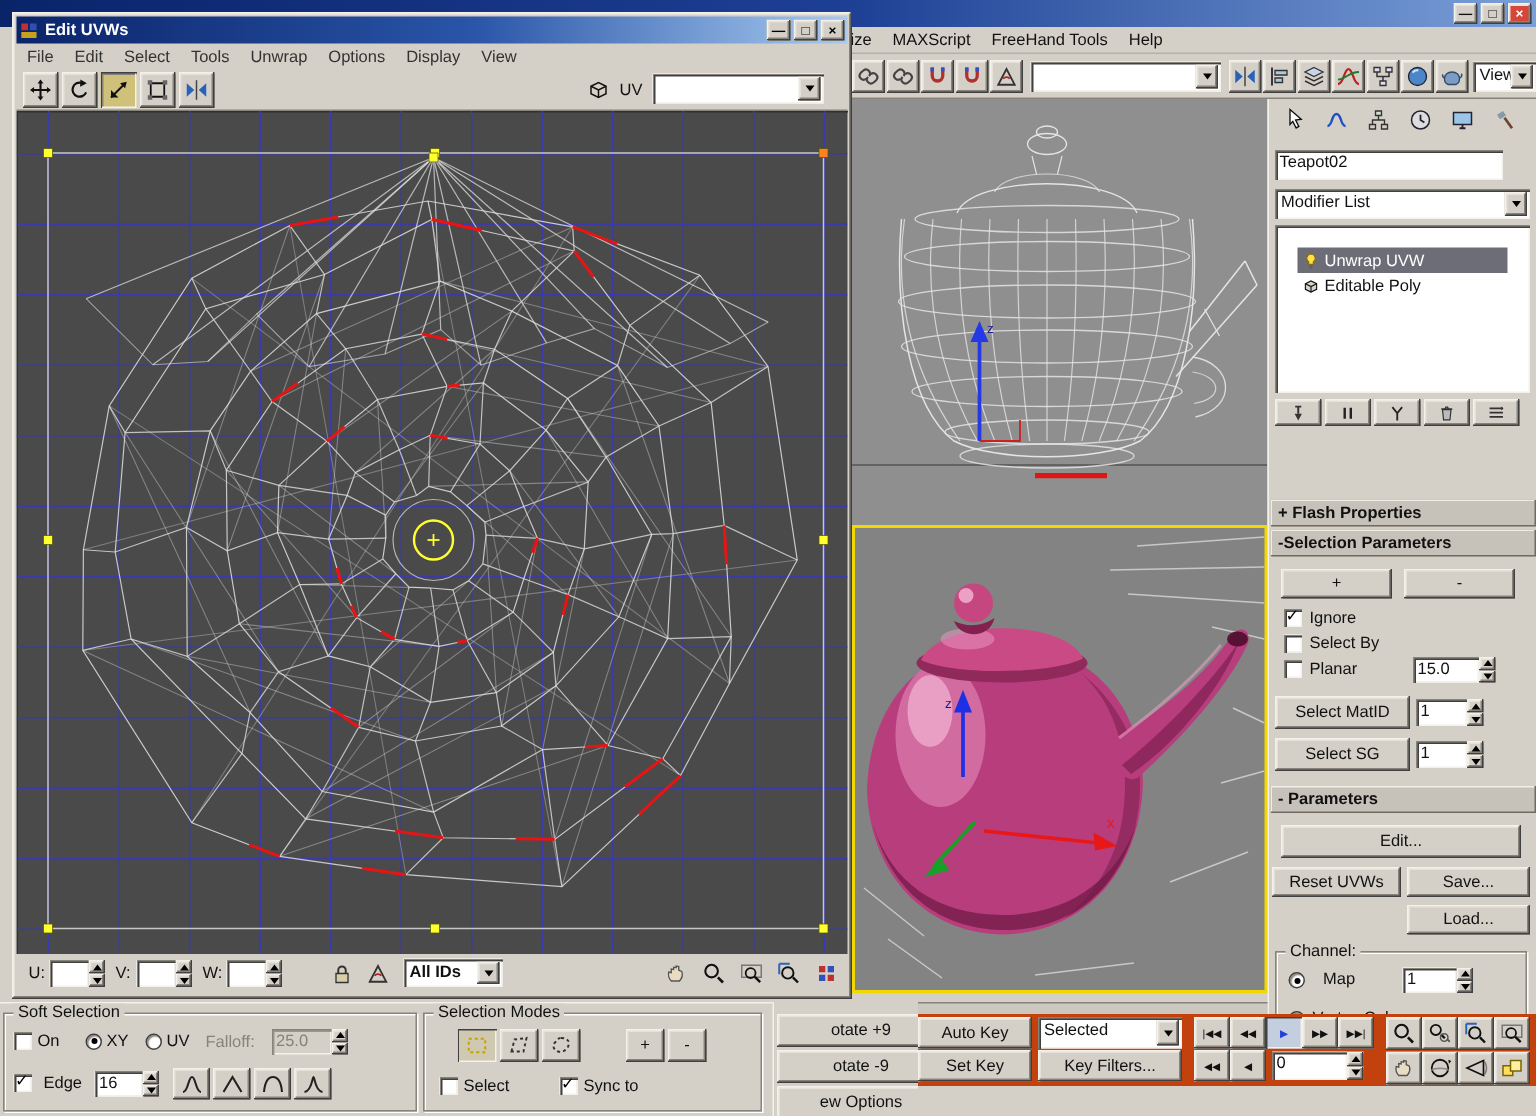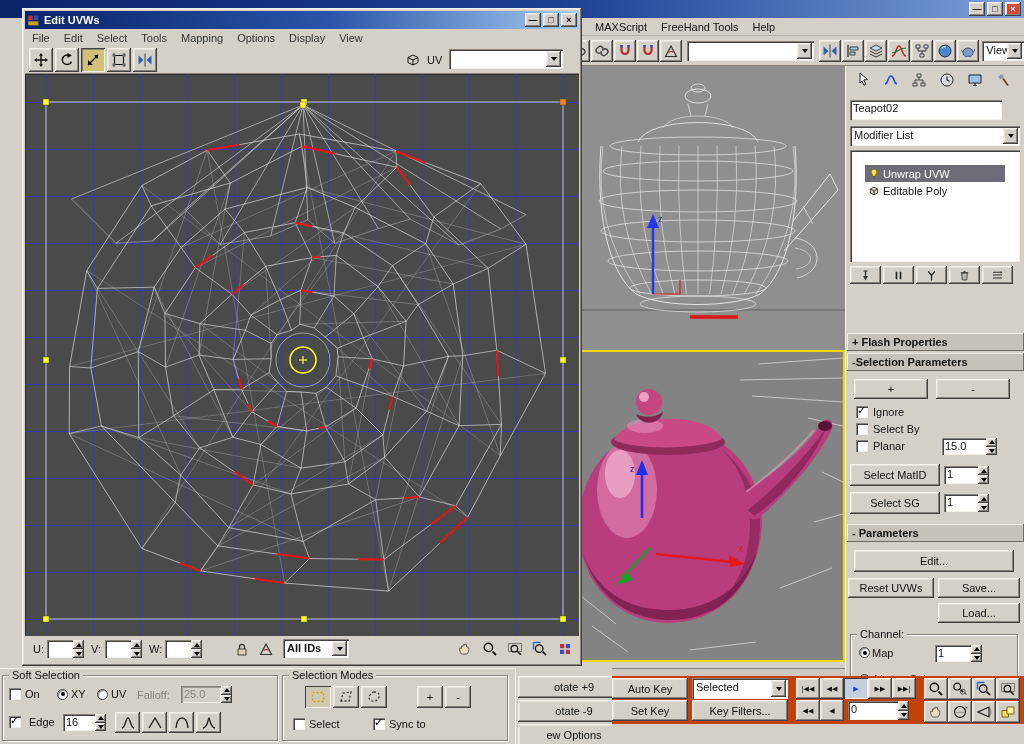--- a/index.html
+++ b/index.html
@@ -443,21 +443,21 @@
           </div>
         </div>
     </div>
     <div class="roll abs" style="left:1px;top:458px;width:177px">- Parameters</div>
     <div class="btn out abs" style="left:8px;top:484px;width:160px;height:22px">Edit...</div>
     <div class="btn out abs" style="left:2px;top:512px;width:86px;height:20px">Reset UVWs</div>
     <div class="btn out abs" style="left:92px;top:512px;width:82px;height:20px">Save...</div>
     <div class="btn out abs" style="left:92px;top:537px;width:82px;height:20px">Load...</div>
     <div class="grp" style="left:4px;top:568px;width:168px;height:70px">
       <span class="gt">Channel:</span>
-      <div class="abs" style="left:8px;top:12px;display:flex;gap:2px;align-items:flex-start">
+      <div class="abs" style="left:8px;top:12px;display:flex;gap:12px;align-items:flex-end">
         <span class="radio on"></span>
         <span class="lab">Map</span>
       </div>
       <div class="spinner abs" style="left:84px;top:10px;height:17px">
         <div class="field" style="width:36px">1</div>
         <div class="spin">
             <div class="out">
               <span class="triu"></span>
             </div>
             <div class="out">
@@ -700,21 +700,21 @@
           <span class="ic">
             <svg viewBox="0 0 16 16" width="16" height="16">
               <path d="M2 6.5h6.5V13H2z" stroke="#7a6400" fill="#ffe05e" stroke-width="1" opacity="1"></path>
               <path d="M7 3h7v7H7z" stroke="#7a6400" fill="#fff0a6" stroke-width="1" opacity="1"></path>
             </svg>
           </span>
         </div>
       </div>
   </div>
 
-  <div class="abs out" style="left:22px;top:8px;width:560px;height:658px;z-index:5">
+  <div class="abs out" style="left:8px;top:8px;width:560px;height:658px;z-index:5">
     <div id="uvw-titlebar" class="abs" style="left:3px;top:3px;width:554px;height:18px;display:flex;align-items:center;padding:0 2px">
       <span class="ic">
           <svg viewBox="0 0 16 16" width="13" height="13">
             <path d="M1.5 2h5.5v5.5H1.5z" stroke="none" fill="#c03030" stroke-width="1" opacity="1"></path>
             <path d="M8.5 2H14v5.5H8.5z" stroke="none" fill="#3050b0" stroke-width="1" opacity="1"></path>
             <path d="M1.5 9H14v5H1.5z" stroke="none" fill="#c8a020" stroke-width="1" opacity="1"></path>
           </svg>
         </span>
       <span style="margin-left:4px">Edit UVWs</span>
       <span style="flex:1"></span>
@@ -723,21 +723,21 @@
         <span class="btn out wbtn" style="color:#000">□</span>
         <span class="btn out wbtn" style="color:#000">×</span>
       </span>
     </div>
     <div class="abs" style="left:3px;top:21px;width:554px;height:17px;display:flex;align-items:center;color:#333">
 
     <div class="mi">File</div>
         <div class="mi">Edit</div>
         <div class="mi">Select</div>
         <div class="mi">Tools</div>
-        <div class="mi">Mapping</div>
+        <div class="mi">Unwrap</div>
         <div class="mi">Options</div>
         <div class="mi">Display</div>
         <div class="mi">View</div>
       </div>
     <div class="abs" style="left:3px;top:38px;width:554px;height:28px;border-bottom:1px solid #87837a">
       <div class="btn out abs" style="left:4px;top:2px;width:24px;height:24px">
           <span class="ic">
             <svg viewBox="0 0 16 16" width="16" height="16">
               <path d="M8 3v10M3 8h10" stroke="#101010" fill="none" stroke-width="1.4" opacity="1"></path>
               <path d="M8 1l2 2.7H6zM8 15l2-2.7H6zM1 8l2.7-2v4zM15 8l-2.7-2v4z" stroke="none" fill="#101010" stroke-width="1" opacity="1"></path>

